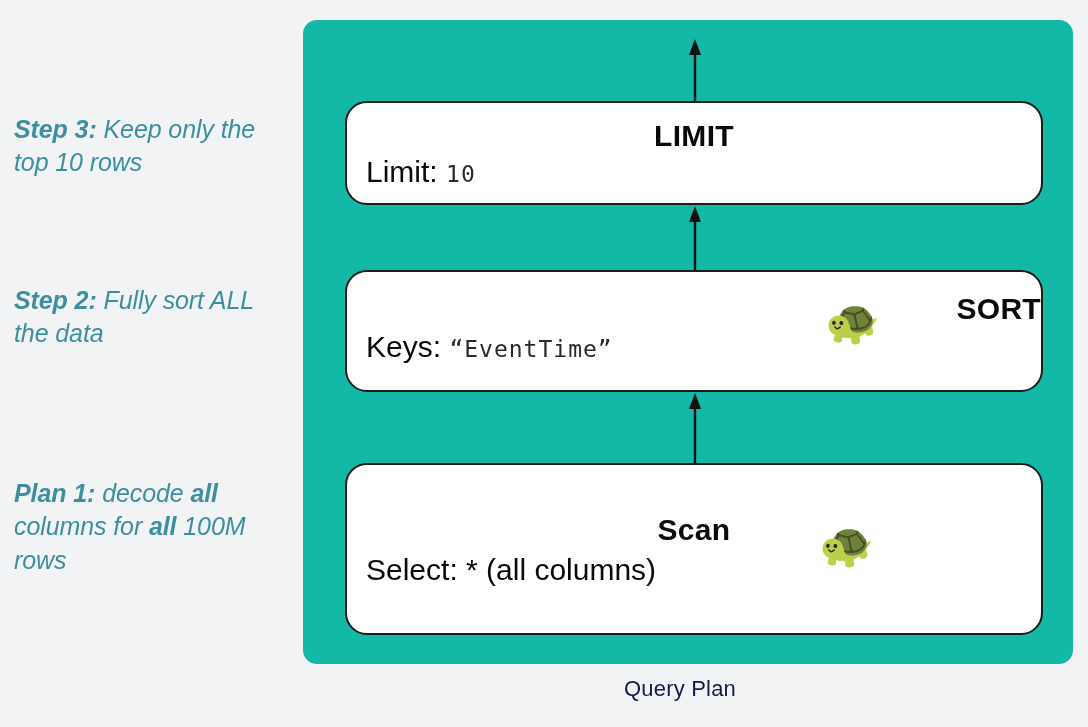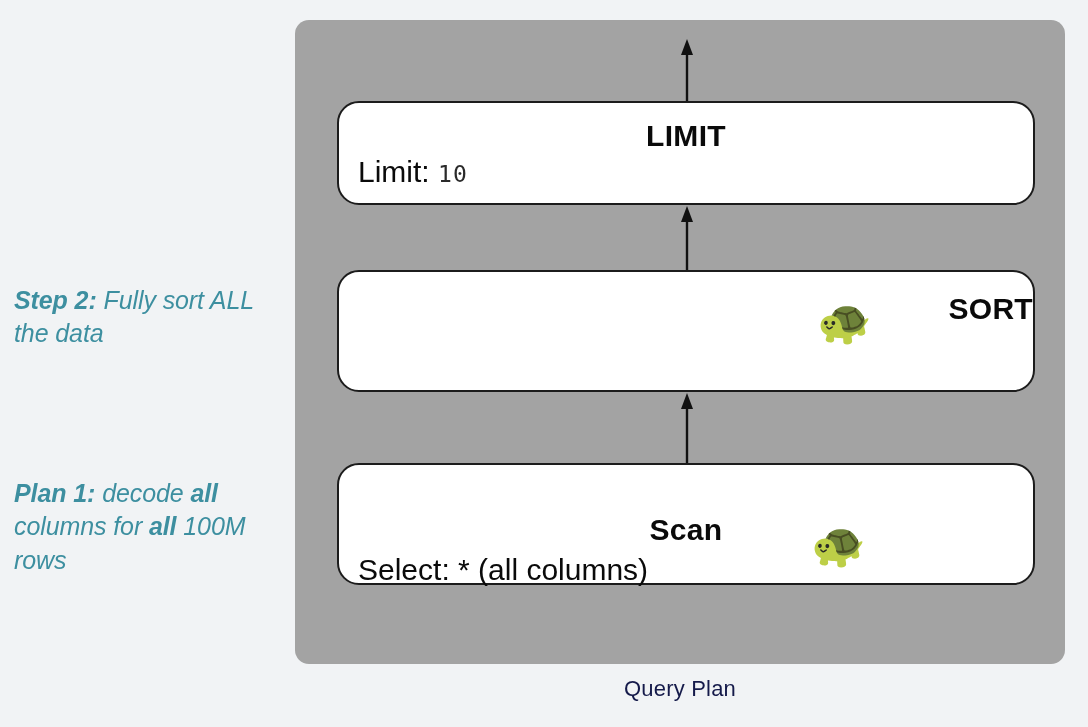--- a/index.html
+++ b/index.html
@@ -42,41 +42,41 @@
     font-weight: bold;
     font-style: italic;
   }
   .note-3 { top: 113px; }
   .note-2 { top: 284px; }
   .note-1 { top: 477px; }
 
   
   .plan-card {
     position: absolute;
-    left: 295px;
+    left: 303px;
     top: 20px;
     width: 770px;
     height: 644px;
-    background: #a3a3a3;
+    background: #14b8a6;
     border-radius: 14px;
   }
 
   
   .node {
     position: absolute;
     left: 42px;
     width: 698px;
     border: 2px solid #1c1c1c;
     border-radius: 22px;
     background: #ffffff;
     box-sizing: border-box;
   }
   .node-limit { top: 81px;  height: 104px; }
   .node-sort  { top: 250px; height: 122px; }
-  .node-scan  { top: 443px; height: 122px; }
+  .node-scan  { top: 443px; height: 172px; }
 
   .node-title {
     position: absolute;
     left: 0;
     right: 0;
     text-align: center;
     font-weight: bold;
     color: #0a0a0a;
     font-size: 30px;
     letter-spacing: 0.3px;
@@ -135,20 +135,23 @@
     font-weight: normal;
     color: #151a4a;
     letter-spacing: 0.2px;
   }
 </style>
 </head>
 <body>
 
 <div class="annotations">
 
+  <div class="step-note note-3">
+    <span class="lead">Step 3:</span><span> Keep only the top 10 rows</span>
+  </div>
 
   <div class="step-note note-2">
     <span class="lead">Step 2:</span><span> Fully sort ALL the data</span>
   </div>
 
   <div class="step-note note-1">
     <span class="lead">Plan 1:</span><span> decode </span><span class="emph">all</span><span> columns for </span><span class="emph">all</span><span> 100M rows</span>
   </div>
 
 </div>
@@ -169,20 +172,24 @@
   </div>
 
   <svg class="arrow arrow-l-s" viewBox="0 0 16 66">
     <line x1="8" y1="66" x2="8" y2="14" stroke="#111111" stroke-width="2.4"></line>
     <polygon points="8,1 14,17 2,17" fill="#111111"></polygon>
   </svg>
 
   <div class="node node-sort">
     <div class="node-title">SORT</div>
     <div class="turtle">🐢</div>
+    <div class="node-detail">
+      <span>Keys:</span>
+      <span class="mono">“EventTime”</span>
+    </div>
   </div>
 
   <svg class="arrow arrow-s-sc" viewBox="0 0 16 72">
     <line x1="8" y1="72" x2="8" y2="14" stroke="#111111" stroke-width="2.4"></line>
     <polygon points="8,1 14,17 2,17" fill="#111111"></polygon>
   </svg>
 
   <div class="node node-scan">
     <div class="node-title">Scan</div>
     <div class="turtle">🐢</div>

